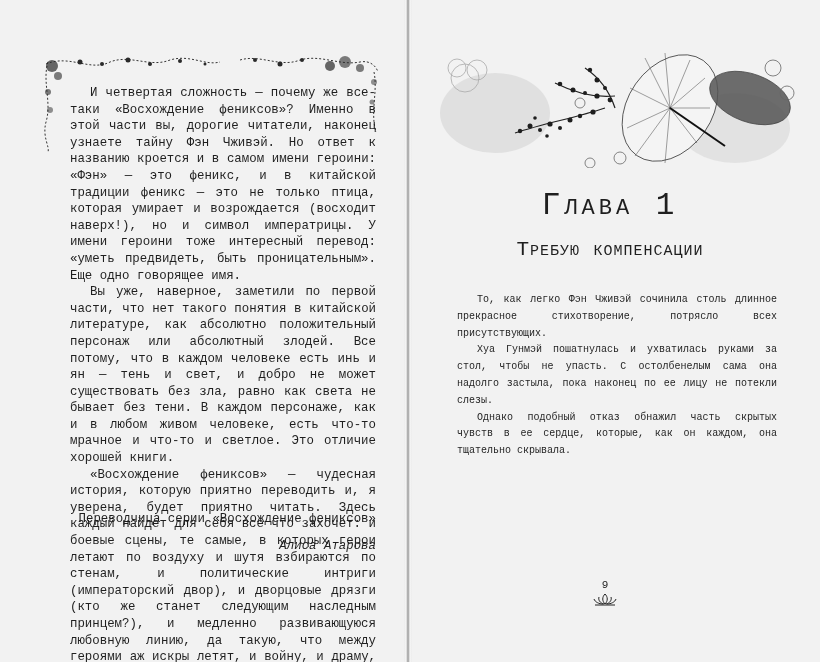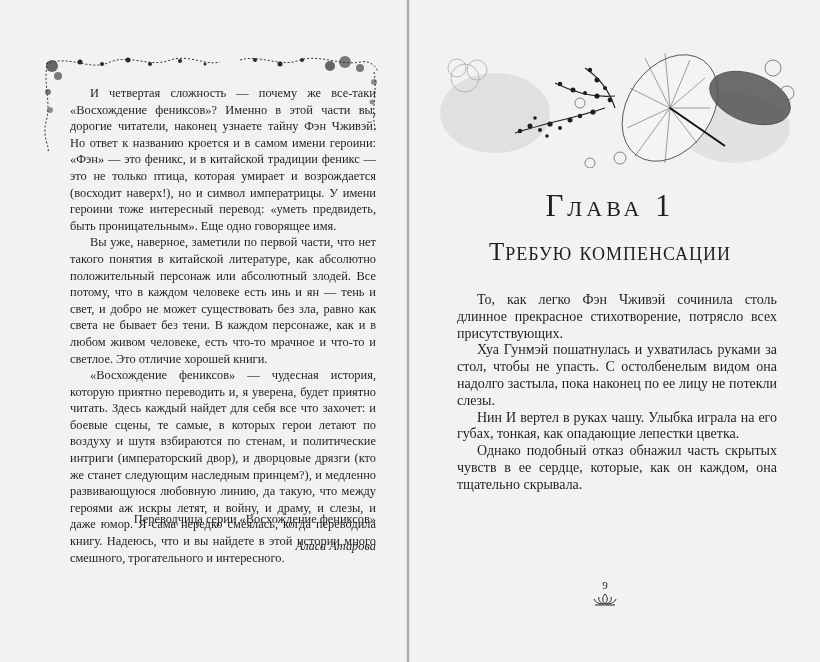--- a/index.html
+++ b/index.html
@@ -1,19 +1,19 @@
 <!DOCTYPE html>
 <html><head>
   <meta charset="utf-8">
   <style>
     * { box-sizing: border-box; margin: 0; padding: 0; }
     html, body { width: 820px; height: 662px; overflow: hidden; background: #f1f1f1; }
     body { position: relative; font-family: "Liberation Serif", "DejaVu Serif", serif; color: #1f1f1f; }
 
-    .spread { position: absolute; left: 0; top: 0; width: 820px; height: 656px; background: #f1f1f1; }
+    .spread { position: absolute; left: 0; top: 0; width: 820px; height: 656px; background: #f1f1f1; font-family: Liberation Mono, monospace; }
     .page { position: absolute; top: 0; height: 662px; background: #f2f2f2; }
     .page-left { left: 0; width: 406px; }
     .page-right { left: 410px; width: 410px; }
 
     .gutter { position: absolute; left: 404px; top: 0; width: 8px; height: 662px;
       background: linear-gradient(to right, #ececec 0, #f6f6f6 25%, #9a9a9a 50%, #f6f6f6 75%, #ececec 100%); }
 
     
     .ornament-frame { position: absolute; left: 40px; top: 52px; width: 340px; height: 100px; }
     .ornament-frame svg { width: 100%; height: 100%; }
@@ -24,23 +24,23 @@
     .sig-line { top: 512px; }
     .sig-name { top: 539px; font-style: italic; }
 
     
     .illustration { position: absolute; left: 435px; top: 38px; width: 365px; height: 130px; }
     .illustration svg { width: 100%; height: 100%; }
 
     .chapter-num { position: absolute; left: 440px; top: 188px; width: 340px; text-align: center;
       font-size: 31px; letter-spacing: 4px; font-variant: small-caps; }
     .chapter-title { position: absolute; left: 440px; top: 238px; width: 340px; text-align: center;
-      font-size: 25px; letter-spacing: 1px; font-variant: small-caps; }
+      font-size: 21px; letter-spacing: 1px; font-variant: small-caps; }
 
-    .right-text { position: absolute; left: 457px; top: 292px; width: 320px; font-size: 14px; line-height: 16.8px; text-align: justify; }
+    .right-text { position: absolute; left: 457px; top: 292px; width: 320px; font-size: 10px; line-height: 16.8px; text-align: justify; }
     .right-text p { text-indent: 20px; }
 
     .page-number { position: absolute; left: 580px; top: 579px; width: 50px; text-align: center; font-size: 11px; }
     .lotus { position: absolute; left: 592px; top: 592px; width: 26px; height: 14px; }
   </style>
 </head>
 <body>
 
 <div class="spread">
   <div class="page page-left"></div>
@@ -149,22 +149,21 @@
           <circle cx="155" cy="125" r="5"></circle>
       </g>
     </svg>
   </div>
 
   <div class="chapter-num">Глава 1</div>
   <div class="chapter-title">Требую компенсации</div>
 
   <div class="right-text">
     <p>То, как легко Фэн Чживэй сочинила столь длинное прекрасное стихотворение, потрясло всех присутствующих.</p>
-    <p>Хуа Гунмэй пошатнулась и ухватилась руками за стол, чтобы не упасть. С остолбенелым видом она надолго застыла, пока наконец по ее лицу не потекли слезы.</p>
-    <p>Нин И вертел в руках чашу. Улыбка играла на его губах, тонкая, как опадающие лепестки цветка.</p>
+    <p>Хуа Гунмэй пошатнулась и ухватилась руками за стол, чтобы не упасть. С остолбенелым сама она надолго застыла, пока наконец по ее лицу не потекли слезы.</p>
     <p>Однако подобный отказ обнажил часть скрытых чувств в ее сердце, которые, как он каждом, она тщательно скрывала.</p>
   </div>
 
   <div class="page-number">9</div>
   <div class="lotus">
     <svg viewBox="0 0 26 14">
       <g fill="none" stroke="#222" stroke-width="1">
         <path d="M13,2 C10,5 10,9 13,12 C16,9 16,5 13,2 Z"></path>
         <path d="M7,5 C6,8 8,11 12,12"></path>
         <path d="M19,5 C20,8 18,11 14,12"></path>

